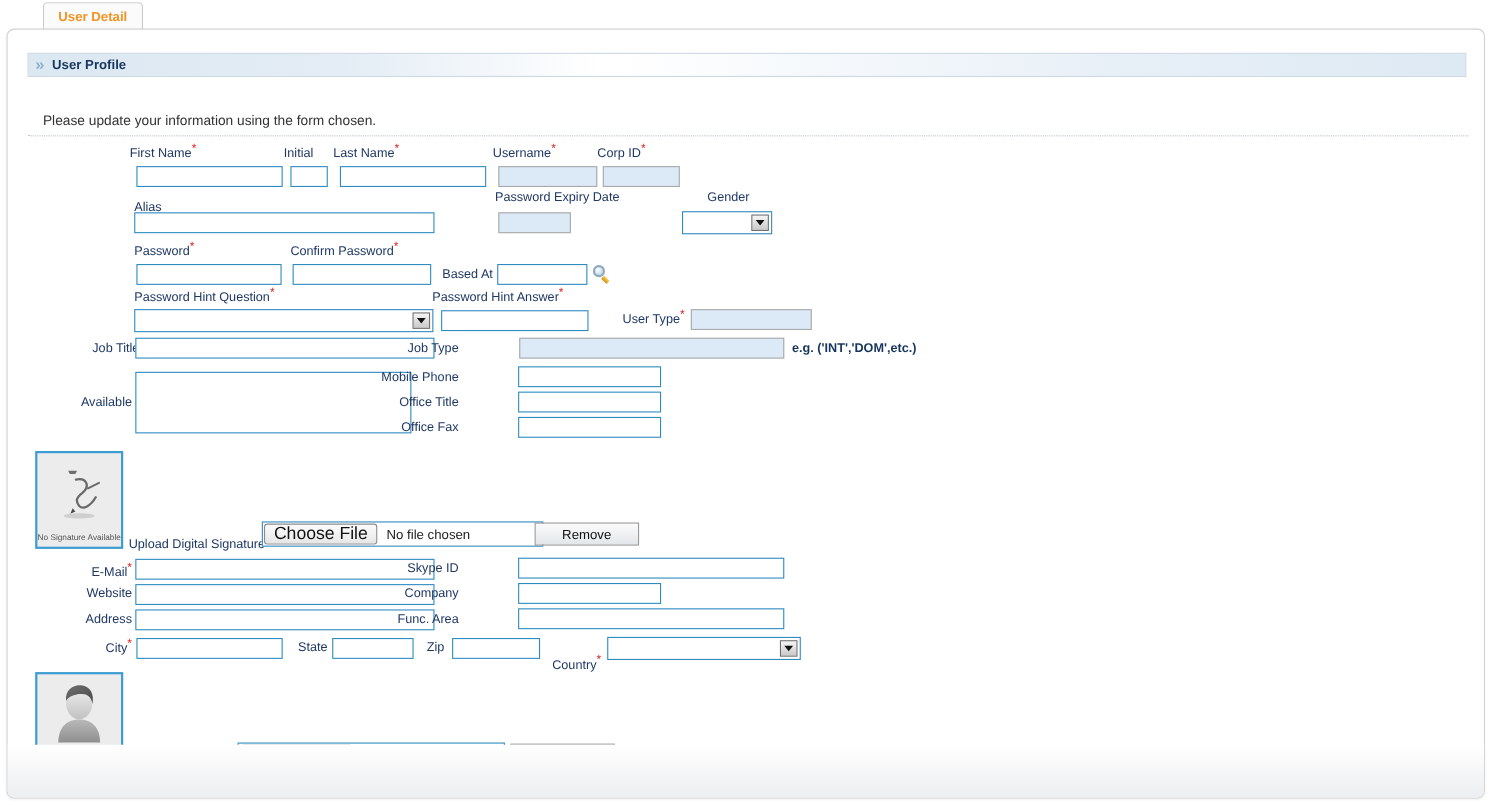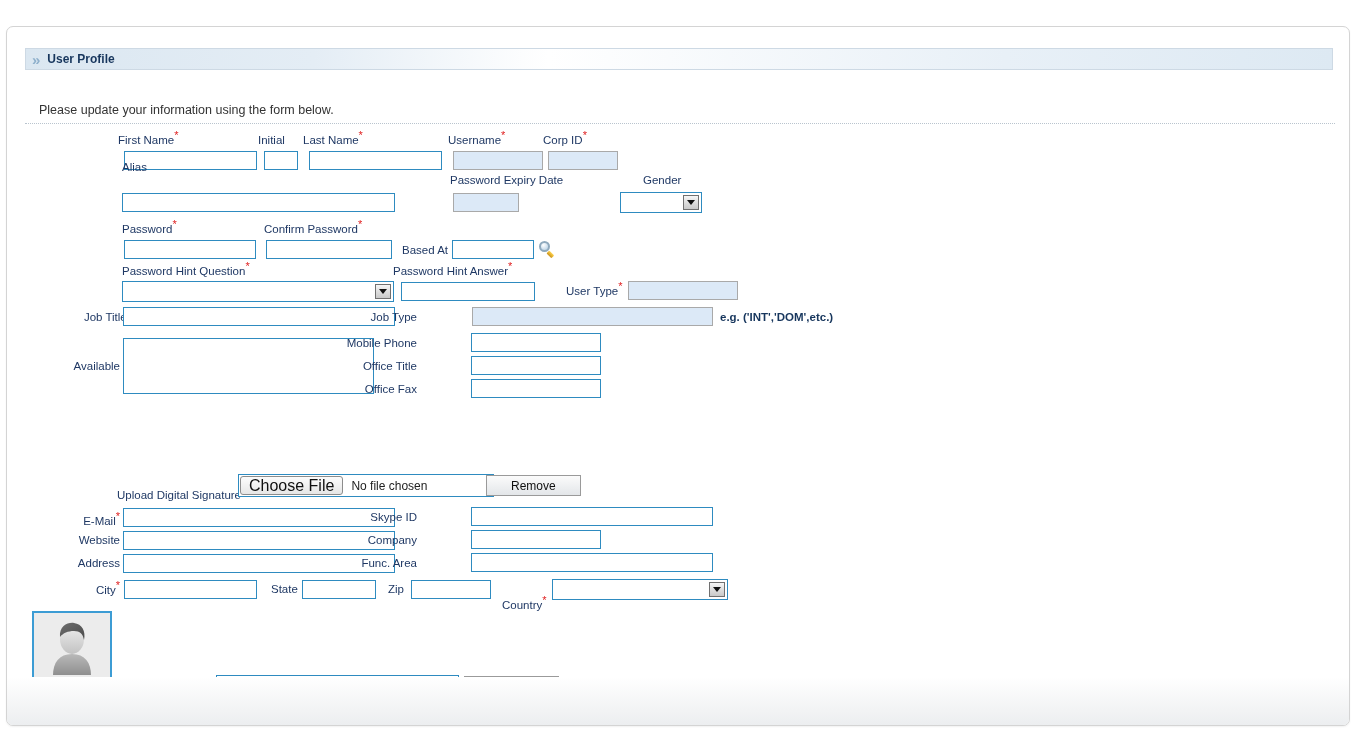--- a/index.html
+++ b/index.html
@@ -160,47 +160,52 @@
     white-space:nowrap;
     font-family:"Liberation Sans",sans-serif;
   }
   .uplabel{position:absolute;font-size:11.5px;color:#1f3864;white-space:nowrap;}
 </style>
 </head>
 <body>
 
 <div class="page">
 
+  <div class="tabstrip">
+    <div class="tab">
+      <span>User Detail</span>
+    </div>
+  </div>
 
   <div class="container">
 
     <div class="section-header">
       <span class="chev">»</span>
       <span class="section-title">User Profile</span>
     </div>
 
-    <div class="intro">Please update your information using the form below.</div>
+    <div class="intro">Please update your information using the form chosen.</div>
     <div class="divider"></div>
 
     <div class="lbl" style="left:111px;top:107px;"><span>First Name</span><span class="req">*</span></div>
     <div class="fld" style="left:117px;top:124px;width:133px;"></div>
 
     <div class="lbl" style="left:251px;top:107px;">Initial</div>
     <div class="fld" style="left:257px;top:124px;width:34px;"></div>
 
     <div class="lbl" style="left:296px;top:107px;"><span>Last Name</span><span class="req">*</span></div>
     <div class="fld" style="left:302px;top:124px;width:133px;"></div>
 
     <div class="lbl" style="left:441px;top:107px;"><span>Username</span><span class="req">*</span></div>
     <div class="fld ro" style="left:446px;top:124px;width:90px;"></div>
 
     <div class="lbl" style="left:536px;top:107px;"><span>Corp ID</span><span class="req">*</span></div>
     <div class="fld ro" style="left:541px;top:124px;width:70px;"></div>
 
-    <div class="lbl" style="left:115px;top:134px;">Alias</div>
+    <div class="lbl" style="left:115px;top:156px;">Alias</div>
     <div class="fld" style="left:115px;top:166px;width:273px;"></div>
 
     <div class="lbl" style="left:443px;top:147px;">Password Expiry Date</div>
     <div class="fld ro" style="left:446px;top:166px;width:66px;"></div>
 
     <div class="lbl" style="left:600px;top:147px;margin-left:36px;">Gender</div>
     <div class="sel" style="left:613px;top:165px;width:82px;">
       <span class="arrowbtn"></span>
     </div>
 
@@ -240,20 +245,39 @@
 
     <div class="lbl right" style="left:330px;top:310px;width:80px;">Mobile Phone</div>
     <div class="fld" style="left:464px;top:306px;width:130px;"></div>
 
     <div class="lbl right" style="left:330px;top:333px;width:80px;">Office Title</div>
     <div class="fld" style="left:464px;top:329px;width:130px;"></div>
 
     <div class="lbl right" style="left:330px;top:356px;width:80px;">Office Fax</div>
     <div class="fld" style="left:464px;top:352px;width:130px;"></div>
 
+    <div class="thumb" style="left:25px;top:383px;">
+      <div class="art">
+        <svg width="46" height="52" viewBox="0 0 46 52" aria-hidden="true">
+          <defs>
+            <linearGradient id="pg" x1="0" y1="0" x2="1" y2="1">
+              <stop offset="0" stop-color="#9a9a9a"></stop>
+              <stop offset="1" stop-color="#5d5d5d"></stop>
+            </linearGradient>
+          </defs>
+          <path d="M17 6 L17 40" stroke="url(#pg)" stroke-width="2.4" fill="none"></path>
+          <path d="M13 6 L21 6 L19.5 9 L14.5 9 Z" fill="#6f6f6f"></path>
+          <path d="M17 40 L15 45 L19.5 43 Z" fill="#4a4a4a"></path>
+          <path d="M20 14 C30 12, 33 20, 26 26 C21 30, 19 33, 23 38 C27 42, 34 37, 38 30" stroke="#6a6a6a" stroke-width="2.1" fill="none" stroke-linecap="round"></path>
+          <path d="M31 22 L41 17" stroke="#6a6a6a" stroke-width="1.8" fill="none" stroke-linecap="round"></path>
+          <ellipse cx="23" cy="47" rx="14" ry="2.4" fill="#cfcfcf"></ellipse>
+        </svg>
+      </div>
+      <div class="cap">No Signature Available</div>
+    </div>
 
     <div class="uplabel" style="left:110px;top:462px;">Upload Digital Signature</div>
 
     <div class="fileinput" style="left:231px;top:447px;width:256px;">
       <span class="choose">Choose File</span>
       <span class="fname">No file chosen</span>
     </div>
     <div class="btn" style="left:479px;top:448px;">Remove</div>
 
     <div class="lbl right" style="left:40px;top:488px;width:73px;"><span>E-Mail</span><span class="req">*</span></div>

